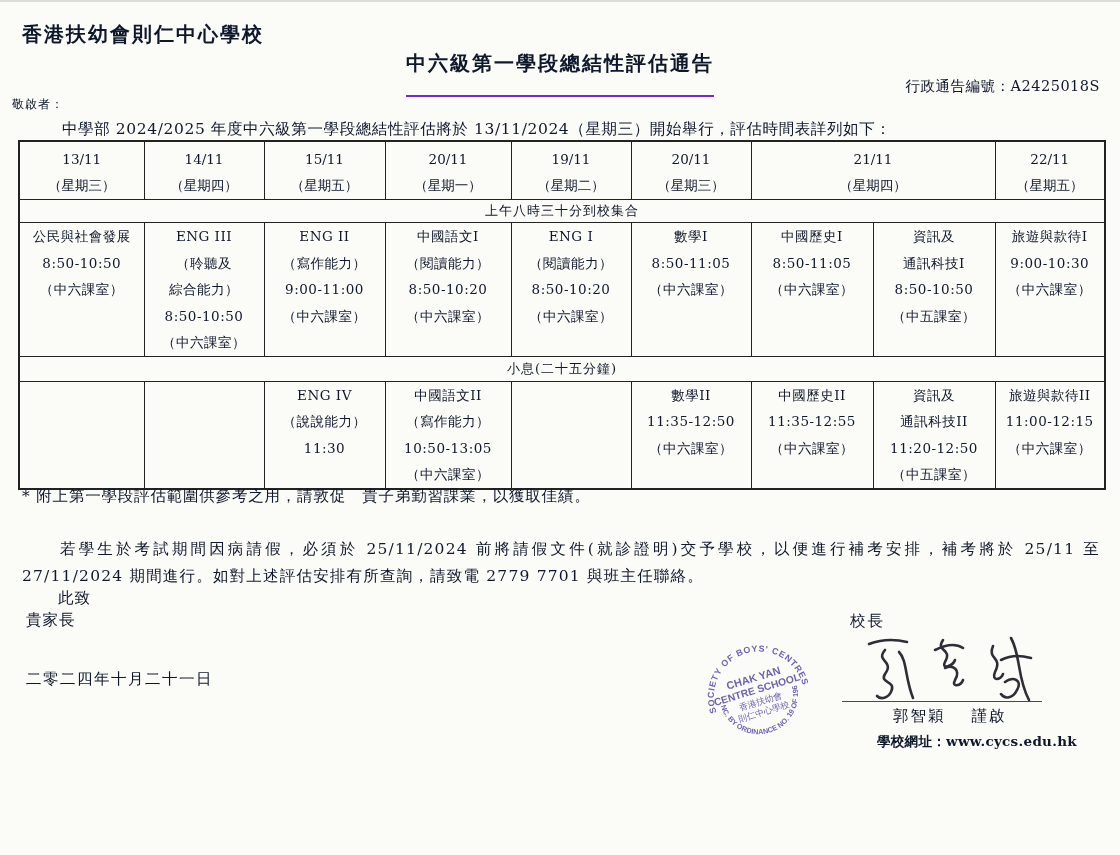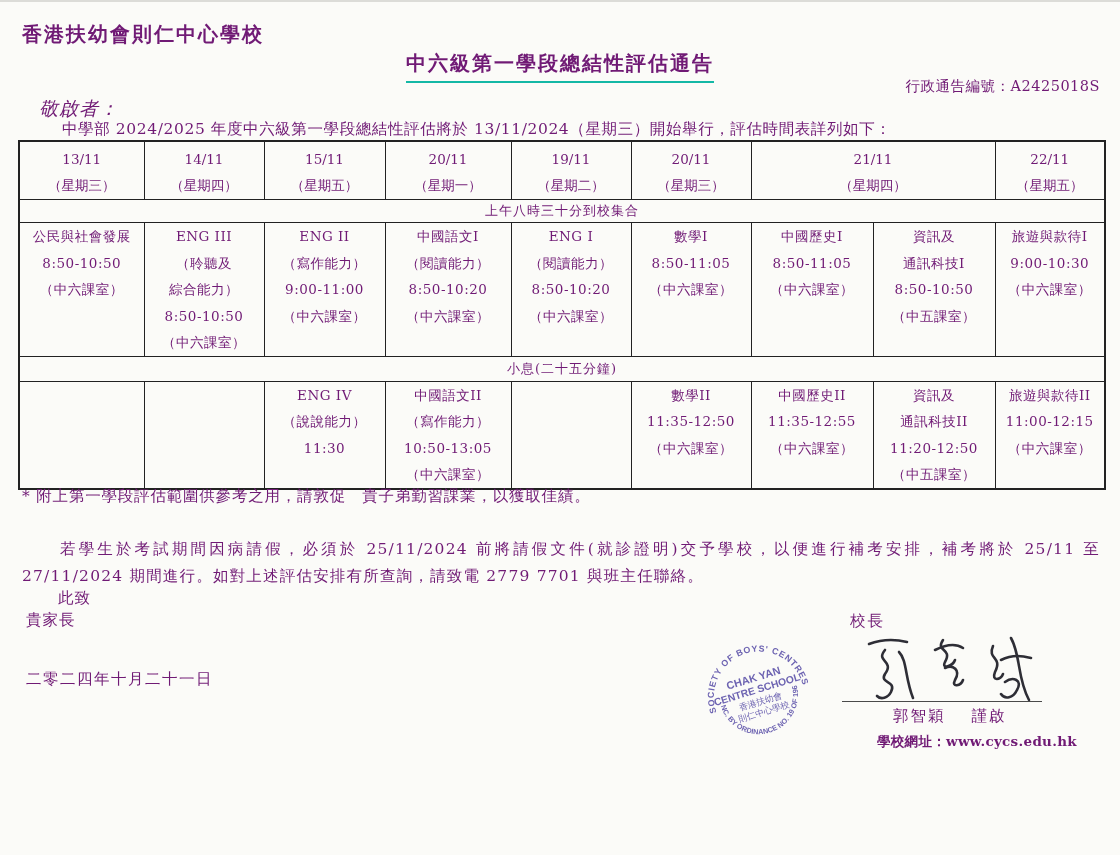--- a/index.html
+++ b/index.html
@@ -1,27 +1,27 @@
 <!DOCTYPE html>
 <html><head>
 <meta charset="utf-8">
 <style>
   html,body{margin:0;padding:0;background:#e8e8e6;}
   .sheet{
     position:relative;width:1120px;height:855px;margin:0 auto;
-    background:#fbfbf8;overflow:hidden;color:#701a75;
+    background:#fbfbf8;overflow:hidden;color:#0f172a;
     font-family:"DejaVu Serif","Liberation Serif",serif;
   }
   .scan-edge{position:absolute;top:0;left:0;right:0;height:2px;background:#dcdcd8;}
   .school-name{position:absolute;left:22px;top:21px;font-size:20px;font-weight:600;letter-spacing:2px;}
   .doc-title{position:absolute;left:0;right:0;top:50px;text-align:center;}
   .doc-title span{display:inline-block;font-size:20px;font-weight:600;letter-spacing:2px;
-    border-bottom:2px solid #14b8a6;padding-bottom:4px;}
+    border-bottom:2px solid #6d28d9;padding-bottom:18px;}
   .notice-no{position:absolute;right:20px;top:77px;font-size:14.5px;letter-spacing:.5px;text-align:right;}
-  .salutation{position:absolute;left:39px;top:96px;font-size:19px;letter-spacing:1px;font-style:italic;}
+  .salutation{position:absolute;left:12px;top:96px;font-size:12px;letter-spacing:1px;}
   .intro{position:absolute;left:24px;top:119px;right:18px;font-size:15.5px;letter-spacing:.6px;text-indent:38px;white-space:nowrap;}
 
   table.schedule{position:absolute;left:18px;top:140px;width:1086px;border-collapse:collapse;table-layout:fixed;
     font-size:13.5px;text-align:center;}
   table.schedule td{border:1.6px solid #222;padding:0;overflow:hidden;}
   table.schedule{border:2.2px solid #222;}
   td.hd{height:57px;vertical-align:middle;}
   td.hd .hdate{line-height:26px;padding-top:2px;}
   td.hd .hweek{line-height:26px;}
   td.spanrow{height:22px;font-size:13px;letter-spacing:1px;line-height:22px;}

